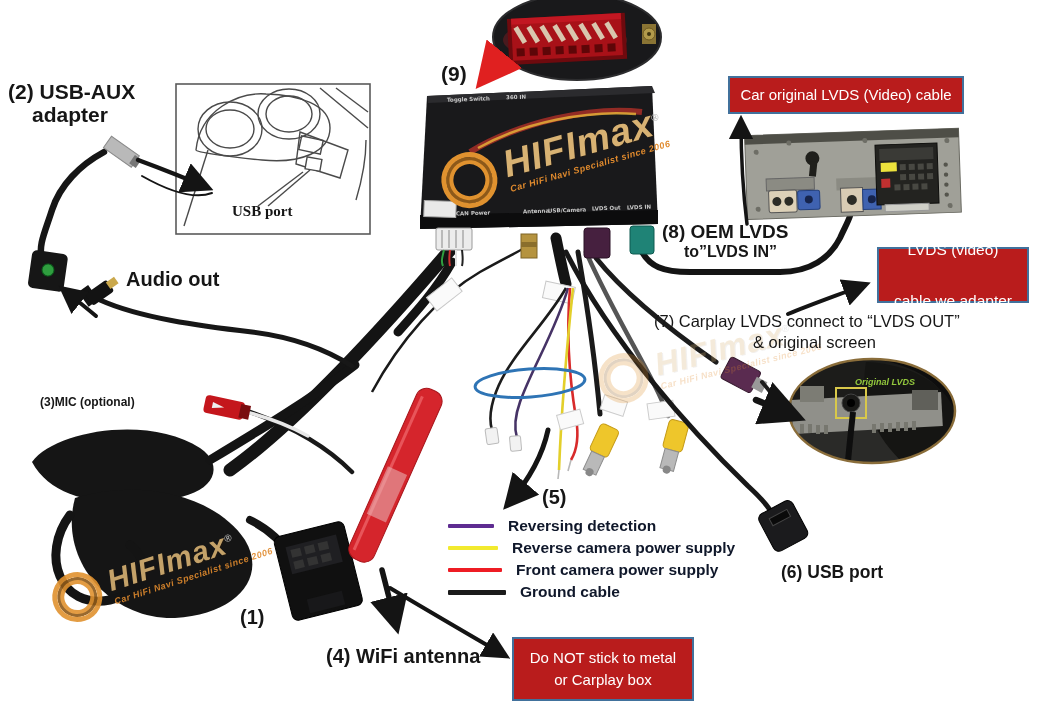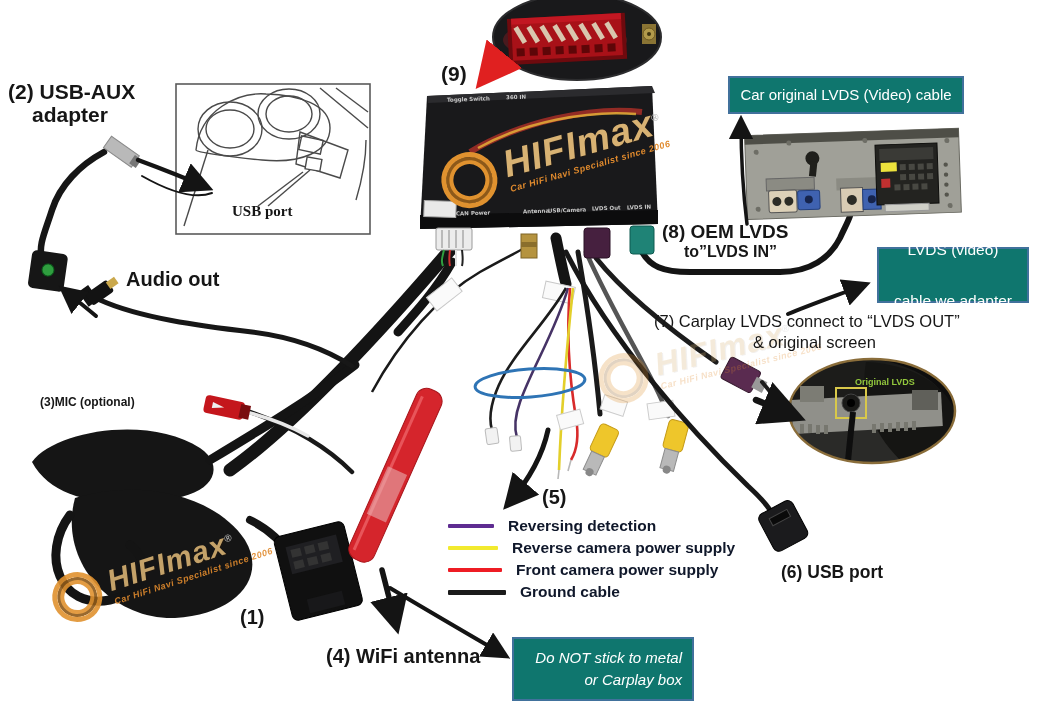--- a/index.html
+++ b/index.html
@@ -2,24 +2,24 @@
 <html><head>
 <meta charset="utf-8">
 <style>
   html,body{margin:0;padding:0;background:#fff;}
   #stage{position:relative;width:1039px;height:706px;background:#ffffff;overflow:hidden;
          font-family:"Liberation Sans",sans-serif;}
   svg{position:absolute;left:0;top:0;}
   .lbl{position:absolute;color:#161616;white-space:nowrap;font-weight:600;
        font-family:"Liberation Sans",sans-serif;}
   .serif{font-family:"Liberation Serif",serif;font-weight:600;}
-  .callout{position:absolute;background:#0f766e;border:2px solid #41719c;color:#fff;
+  .callout{position:absolute;background:#b91c1c;border:2px solid #41719c;color:#fff;
            font-size:15px;display:flex;flex-direction:column;align-items:center;
            justify-content:center;text-align:center;line-height:1.5;box-sizing:border-box;}
-  .callout.leftalign{align-items:flex-end;text-align:left;padding:6px 10px;font-style:italic;}
+  .callout.leftalign{align-items:center;text-align:left;padding:6px 10px;}
   .legend{position:absolute;left:448px;top:515px;}
   .legend-row{display:flex;align-items:center;height:22px;}
   .legend-swatch{display:inline-block;height:4px;margin-right:14px;border-radius:1px;}
   .legend-row:nth-of-type(1) .legend-swatch{width:46px;}
   .legend-row:nth-of-type(2) .legend-swatch{width:50px;}
   .legend-row:nth-of-type(3) .legend-swatch{width:54px;}
   .legend-row:nth-of-type(4) .legend-swatch{width:58px;height:5px;}
   .legend-label{font-size:15.5px;font-weight:700;color:#0f172a;white-space:nowrap;}
   .boxlbl{position:absolute;color:#c9c9c9;font-weight:700;transform:rotate(-2deg);
           font-family:"DejaVu Sans",sans-serif;white-space:nowrap;}
@@ -356,21 +356,21 @@
   <div class="lbl" style="left:40px;top:395px;font-size:12px;">(3)MIC (optional)</div>
   <div class="lbl" style="left:240px;top:606px;font-size:20px;">(1)</div>
   <div class="lbl" style="left:326px;top:645px;font-size:20px;text-align:center;">(4) WiFi antenna</div>
   <div class="lbl" style="left:542px;top:486px;font-size:20px;">(5)</div>
   <div class="lbl" style="left:781px;top:562px;font-size:17.5px;">(6) USB port</div>
   <div class="lbl" style="left:441px;top:62px;font-size:21px;">(9)</div>
   <div class="lbl" style="left:662px;top:221px;font-size:19px;font-weight:700;">(8) OEM LVDS</div>
   <div class="lbl" style="left:676px;top:243px;font-size:16px;font-weight:700;margin-left:8px;">to”LVDS IN”</div>
   <div class="lbl" style="left:654px;top:312px;font-size:16.5px;font-weight:500;">(7) Carplay LVDS connect to “LVDS OUT”</div>
   <div class="lbl" style="left:753px;top:333px;font-size:16.5px;font-weight:500;">&amp; original screen</div>
-  <div class="greenlbl" style="left:855px;top:377px;">Original LVDS</div>
+  <div class="greenlbl" style="left:855px;top:377px;font-style:italic;">Original LVDS</div>
 
   <div class="boxlbl" style="left:447px;top:96px;font-size:5.5px;">Toggle Switch</div>
   <div class="boxlbl" style="left:506px;top:94px;font-size:5.5px;">360 IN</div>
   <div class="boxlbl" style="left:456px;top:210px;font-size:5.5px;">CAN Power</div>
   <div class="boxlbl" style="left:523px;top:208px;font-size:5.5px;">Antenna</div>
   <div class="boxlbl" style="left:548px;top:207px;font-size:5.5px;">USB/Camera</div>
   <div class="boxlbl" style="left:592px;top:205px;font-size:5.5px;">LVDS Out</div>
   <div class="boxlbl" style="left:627px;top:204px;font-size:5.5px;">LVDS IN</div>
 
   <div class="callout" style="left:728px;top:76px;width:236px;height:38px;">

